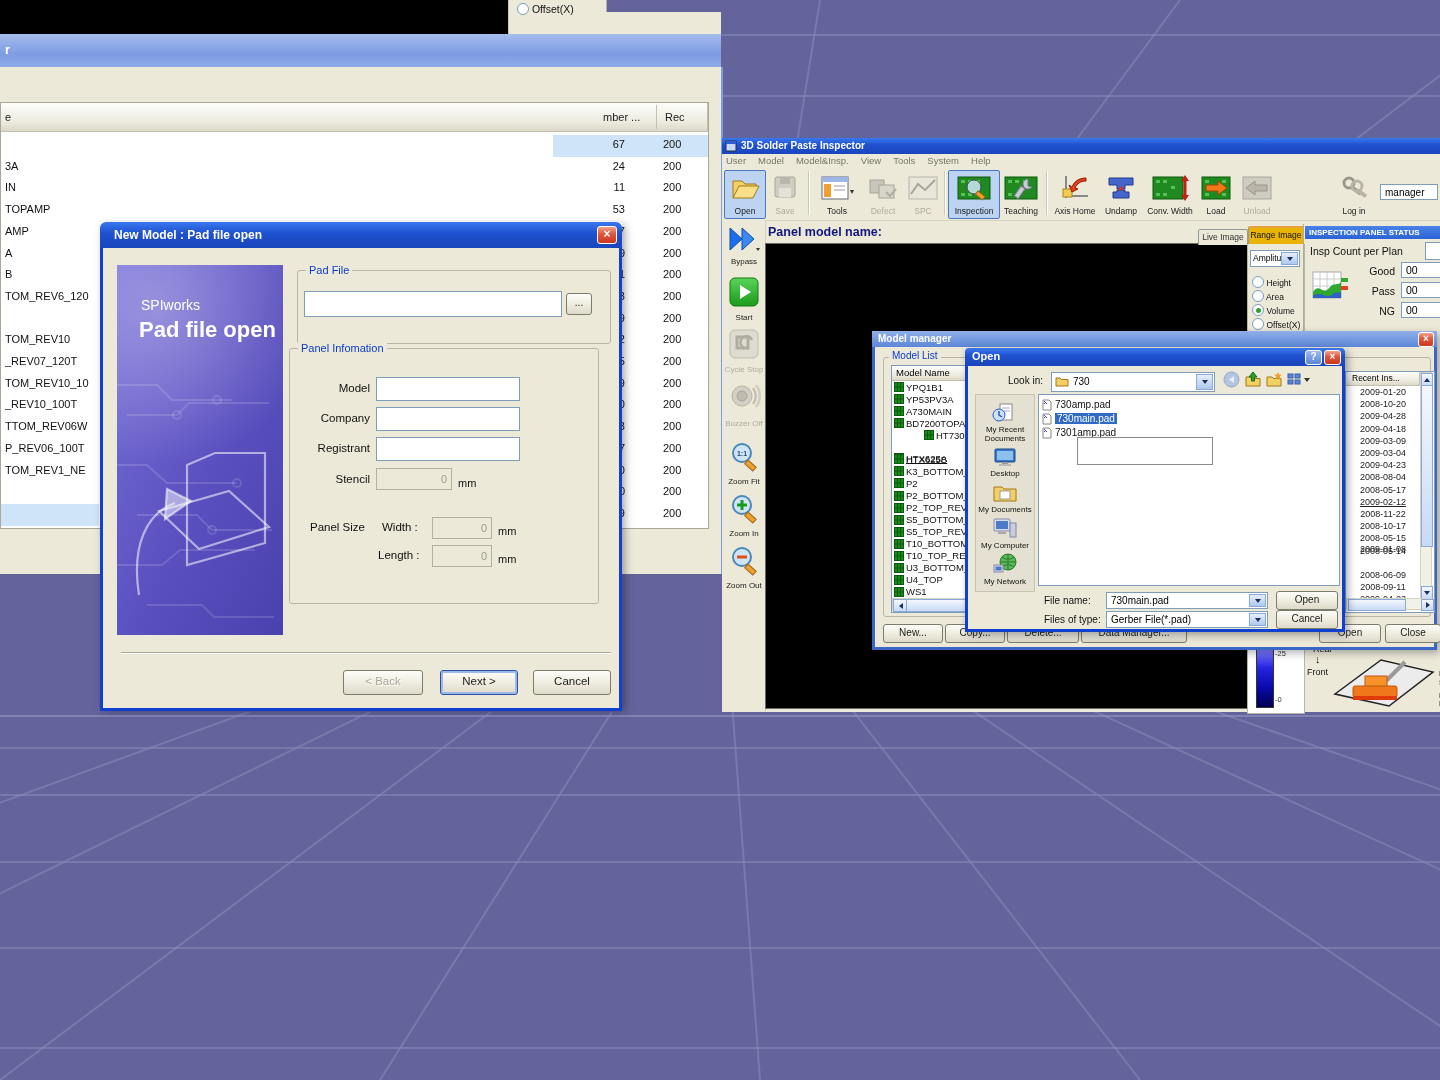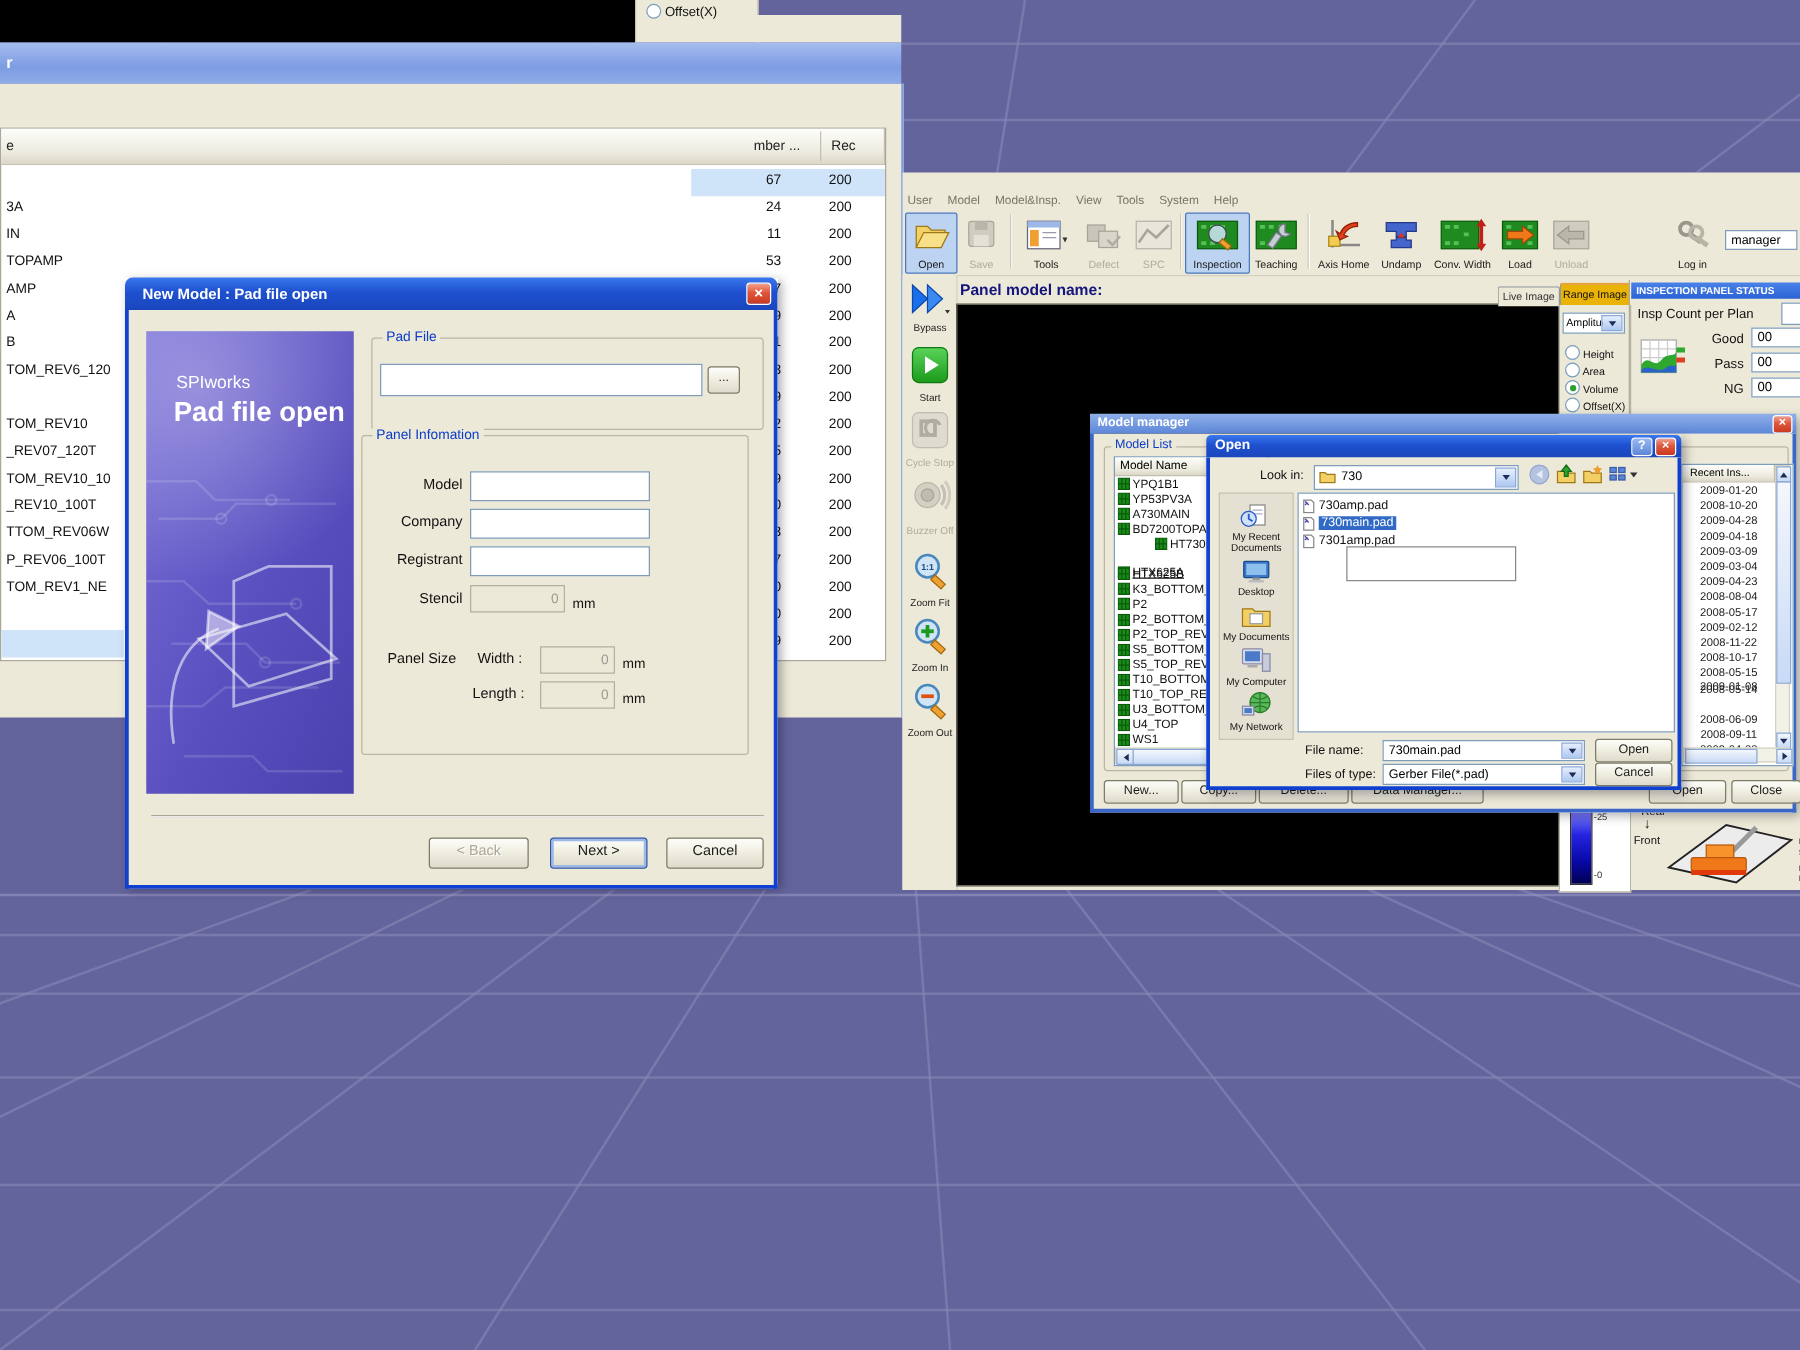--- a/index.html
+++ b/index.html
@@ -282,20 +282,27 @@
       </div>
       <div class="abs" style="left:18px;top:404px;width:490px;height:1px;background:#aca899;border-bottom:1px solid #fff;"></div>
       <div class="abs xp-btn disabled" style="left:240px;top:422px;width:78px;height:23px;font-size:11.5px;line-height:21px;">&lt; Back</div>
       <div class="abs xp-btn default" style="left:337px;top:422px;width:76px;height:23px;font-size:11.5px;line-height:21px;">Next &gt;</div>
       <div class="abs xp-btn" style="left:430px;top:422px;width:76px;height:23px;font-size:11.5px;line-height:21px;">Cancel</div>
     </div>
   </div>
 
   <div class="abs beige" style="left:722px;top:138px;width:718px;height:574px;z-index:3;">
 
+    <div class="abs xp-title" style="left:0;top:0;width:718px;height:16px;font-size:10px;">
+      <svg class="abs" style="left:3px;top:2px;" width="12" height="12">
+          <rect x="1" y="1" width="10" height="10" fill="#c8d8f8" stroke="#234"></rect>
+          <rect x="1" y="1" width="10" height="3" fill="#335bd0"></rect>
+        </svg>
+      <span class="abs" style="left:19px;top:2px;">3D Solder Paste Inspector</span>
+    </div>
 
     <div class="abs" style="left:4px;top:17px;width:710px;height:12px;font-size:9.5px;color:#757568;"><span style="display: inline-block; margin-right: 12px;">User</span><span style="display: inline-block; margin-right: 12px;">Model</span><span style="display: inline-block; margin-right: 12px;">Model&amp;Insp.</span><span style="display: inline-block; margin-right: 12px;">View</span><span style="display: inline-block; margin-right: 12px;">Tools</span><span style="display: inline-block; margin-right: 12px;">System</span><span style="display: inline-block; margin-right: 12px;">Help</span></div>
 
     <div class="abs" style="left:0;top:29px;width:718px;height:53px;border-bottom:1px solid #d6d2c2;"></div>
 
     <div class="tbtn active" style="left:2px;top:32px;width:40px;">
       <span class="tico">
           <svg width="32" height="28" viewBox="0 0 32 28">
             <path d="M4 24 L4 7 h9 l3 3 h11 v5" fill="#f3d064" stroke="#a07818"></path>
             <path d="M4 24 L10 12 h20 l-6 12 z" fill="#f8e08a" stroke="#a07818"></path>
@@ -785,21 +792,21 @@
         <div class="abs" style="left:2px;top:15px;width:72px;height:220px;overflow:hidden;">
             <div class="dateitem" style="top: 0px;">2009-01-20</div>
             <div class="dateitem" style="top: 12.2px;">2008-10-20</div>
             <div class="dateitem" style="top: 24.4px;">2009-04-28</div>
             <div class="dateitem" style="top: 36.6px;">2009-04-18</div>
             <div class="dateitem" style="top: 48.8px;">2009-03-09</div>
             <div class="dateitem" style="top: 61px;">2009-03-04</div>
             <div class="dateitem" style="top: 73.2px;">2009-04-23</div>
             <div class="dateitem" style="top: 85.4px;">2008-08-04</div>
             <div class="dateitem" style="top: 97.6px;">2008-05-17</div>
-            <div class="dateitem" style="top: 109.8px;">2009-02-12</div>
+            <div class="dateitem" style="top: 109.8px; text-decoration: underline;">2009-02-12</div>
             <div class="dateitem" style="top: 122px;">2008-11-22</div>
             <div class="dateitem" style="top: 134.2px;">2008-10-17</div>
             <div class="dateitem" style="top: 146.4px;">2008-05-15</div>
             <div class="dateitem" style="top: 158.6px;">2008-05-14</div>
             <div class="dateitem" style="top: 157px;">2009-01-08</div>
             <div class="dateitem" style="top: 183px;">2008-06-09</div>
             <div class="dateitem" style="top: 195.2px;">2008-09-11</div>
             <div class="dateitem" style="top: 207.4px;">2009-04-23</div>
           </div>
         <div class="abs sb-track" style="left:74px;top:0;width:12px;height:226px;box-sizing:border-box;">

